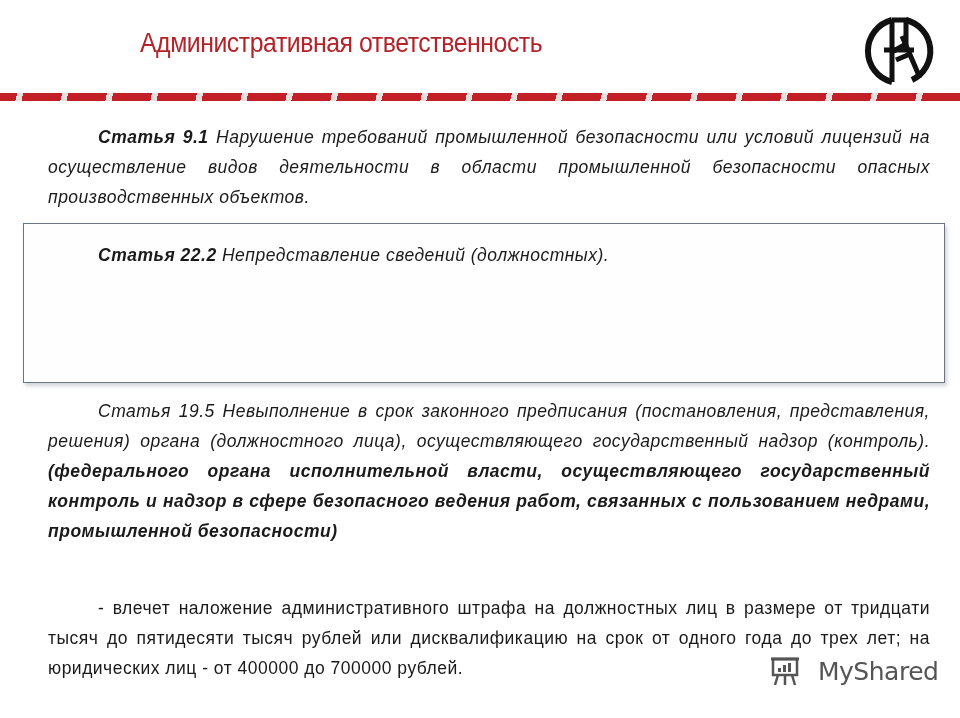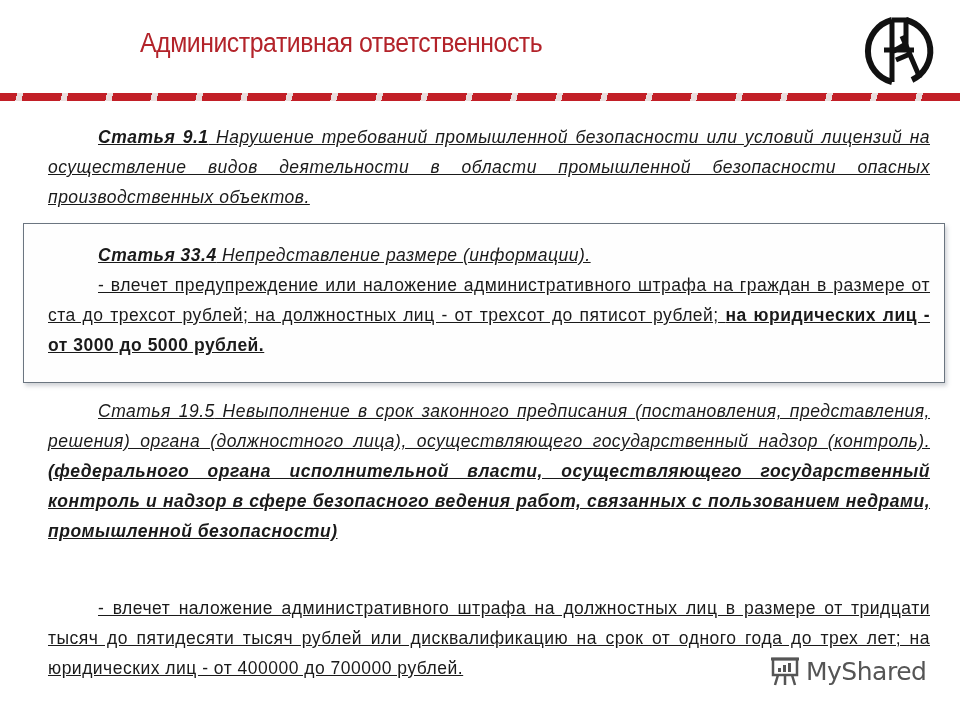--- a/index.html
+++ b/index.html
@@ -5,31 +5,31 @@
     html, body { margin:0; padding:0; }
     body { width:960px; height:718px; background:#ffffff; position:relative; overflow:hidden;
       font-family:"Liberation Sans", sans-serif; color:#1a1a1a; }
     .title { position:absolute; left:140px; top:28px; font-size:27px; color:#b3232a;
       letter-spacing:-0.5px; transform:scaleX(0.92); transform-origin:left top; white-space:nowrap; }
     .logo { position:absolute; left:862px; top:14px; width:74px; height:74px; }
     .stripe { position:absolute; left:0; top:93px; width:960px; height:8px;
       background:repeating-linear-gradient(-78deg, #c21f27 0px, #c21f27 38px, #e9dede 38px, #e9dede 44px); }
     .para { position:absolute; left:48px; width:882px; font-size:17.5px; line-height:30px;
       text-align:justify; letter-spacing:0.5px; }
-    .para p { margin:0; text-indent:50px;text-decoration:underline; }
+    .para p { margin:0; text-indent:50px; }
     .italic { font-style:italic; }
     .b { font-weight:bold; }
     .p1 { top:122px; }
     .box { position:absolute; left:23px; top:223px; width:920px; height:158px;
       border:1px solid #6b7580; background:#fefefe;
       box-shadow:2px 3px 4px rgba(120,130,140,0.35); }
     .box .para { left:24px; top:16px; width:882px; }
     .p3 { top:396px; }
     .p4 { top:593px; }
-    .watermark { position:absolute; left:768px; top:654px; display:flex; align-items:center; gap:4px; }
+    .watermark { position:absolute; left:768px; top:654px; display:flex; align-items:center; gap:16px; }
     .watermark .txt { font-family:"DejaVu Sans", sans-serif; font-size:25px; color:#555; letter-spacing:-0.5px; }
   </style>
 </head>
 <body>
 
 <div class="title">Административная ответственность</div>
 
 <svg class="logo" viewBox="0 0 74 74">
   <path d="M30 6 A32 32 0 0 0 30 68" fill="none" stroke="#111" stroke-width="6"></path>
   <path d="M44 6 A32 32 0 0 1 50 66" fill="none" stroke="#111" stroke-width="6"></path>
@@ -41,24 +41,21 @@
 
 <div class="para p1">
   <p class="italic">
     <span class="b">Статья 9.1</span><span> Нарушение требований промышленной безопасности или условий лицензий на осуществление видов деятельности в области промышленной безопасности опасных производственных объектов.</span>
   </p>
 </div>
 
 <div class="box">
   <div class="para">
     <p class="italic">
-      <span class="b">Статья 33.4</span><span> Непредставление размере (информации).</span>
-    </p>
-    <p>
-      <span>- влечет предупреждение или наложение административного штрафа на граждан в размере от ста до трехсот рублей; на должностных лиц - от трехсот до пятисот рублей; </span><span class="b">на юридических лиц - от 3000 до 5000 рублей.</span>
+      <span class="b">Статья 22.2</span><span> Непредставление сведений (должностных).</span>
     </p>
   </div>
 </div>
 
 <div class="para p3">
   <p class="italic">
     <span>Статья 19.5</span><span> Невыполнение в срок законного предписания (постановления, представления, решения) органа (должностного лица), осуществляющего государственный надзор (контроль). </span><span class="b">(федерального органа исполнительной власти, осуществляющего государственный контроль и надзор в сфере безопасного ведения работ, связанных с пользованием недрами, промышленной безопасности)</span>
   </p>
 </div>
 

